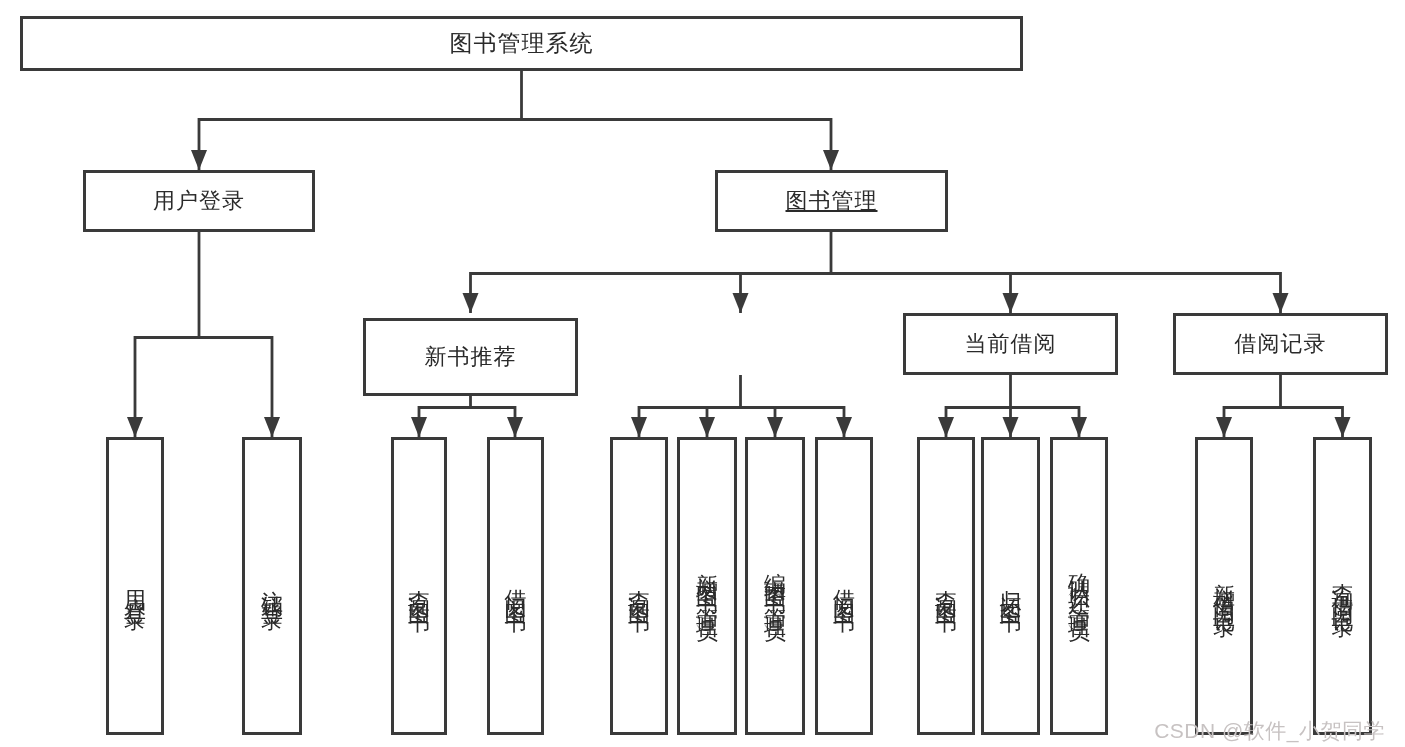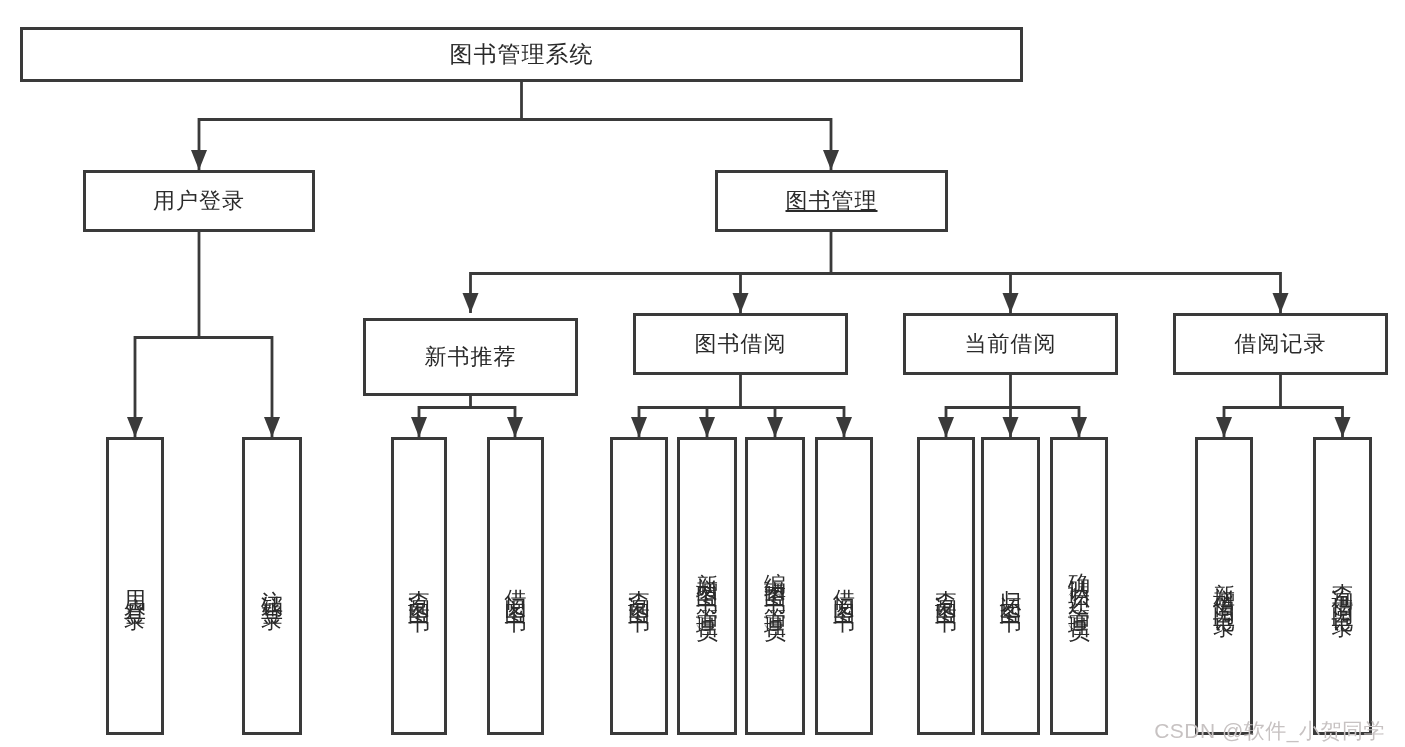--- a/index.html
+++ b/index.html
@@ -108,36 +108,33 @@
     <polygon points="699,417 715,417 707,437"></polygon>
     <polygon points="767,417 783,417 775,437"></polygon>
     <polygon points="836,417 852,417 844,437"></polygon>
     <polygon points="938,417 954,417 946,437"></polygon>
     <polygon points="1002.5,417 1018.5,417 1010.5,437"></polygon>
     <polygon points="1071,417 1087,417 1079,437"></polygon>
     <polygon points="1216,417 1232,417 1224,437"></polygon>
     <polygon points="1334.5,417 1350.5,417 1342.5,437"></polygon>
   </svg>
 
-  <div class="node root h" style="left:20px; top:27px; width:1003px; height:55px;">
+  <div class="node root h" style="left:20px; top:16px; width:1003px; height:55px;">
     <span class="label">图书管理系统</span>
   </div>
 
   <div class="node h" style="left:83px; top:170px; width:232px; height:62px;">
     <span class="label">用户登录</span>
   </div>
   <div class="node h" style="left:715px; top:170px; width:233px; height:62px;text-decoration:underline;">
     <span class="label">图书管理</span>
   </div>
 
   <div class="node h" style="left:363px; top:318px; width:215px; height:78px;">
     <span class="label">新书推荐</span>
-  </div>
-  <div class="node h" style="left:633px; top:313px; width:215px; height:62px;">
-    <span class="label">图书借阅</span>
   </div>
   <div class="node h" style="left:903px; top:313px; width:215px; height:62px;">
     <span class="label">当前借阅</span>
   </div>
   <div class="node h" style="left:1173px; top:313px; width:215px; height:62px;">
     <span class="label">借阅记录</span>
   </div>
 
   <div class="node leaf" style="left:106px; top:437px; width:58px; height:298px;">
     <span class="label">用户登录</span>

